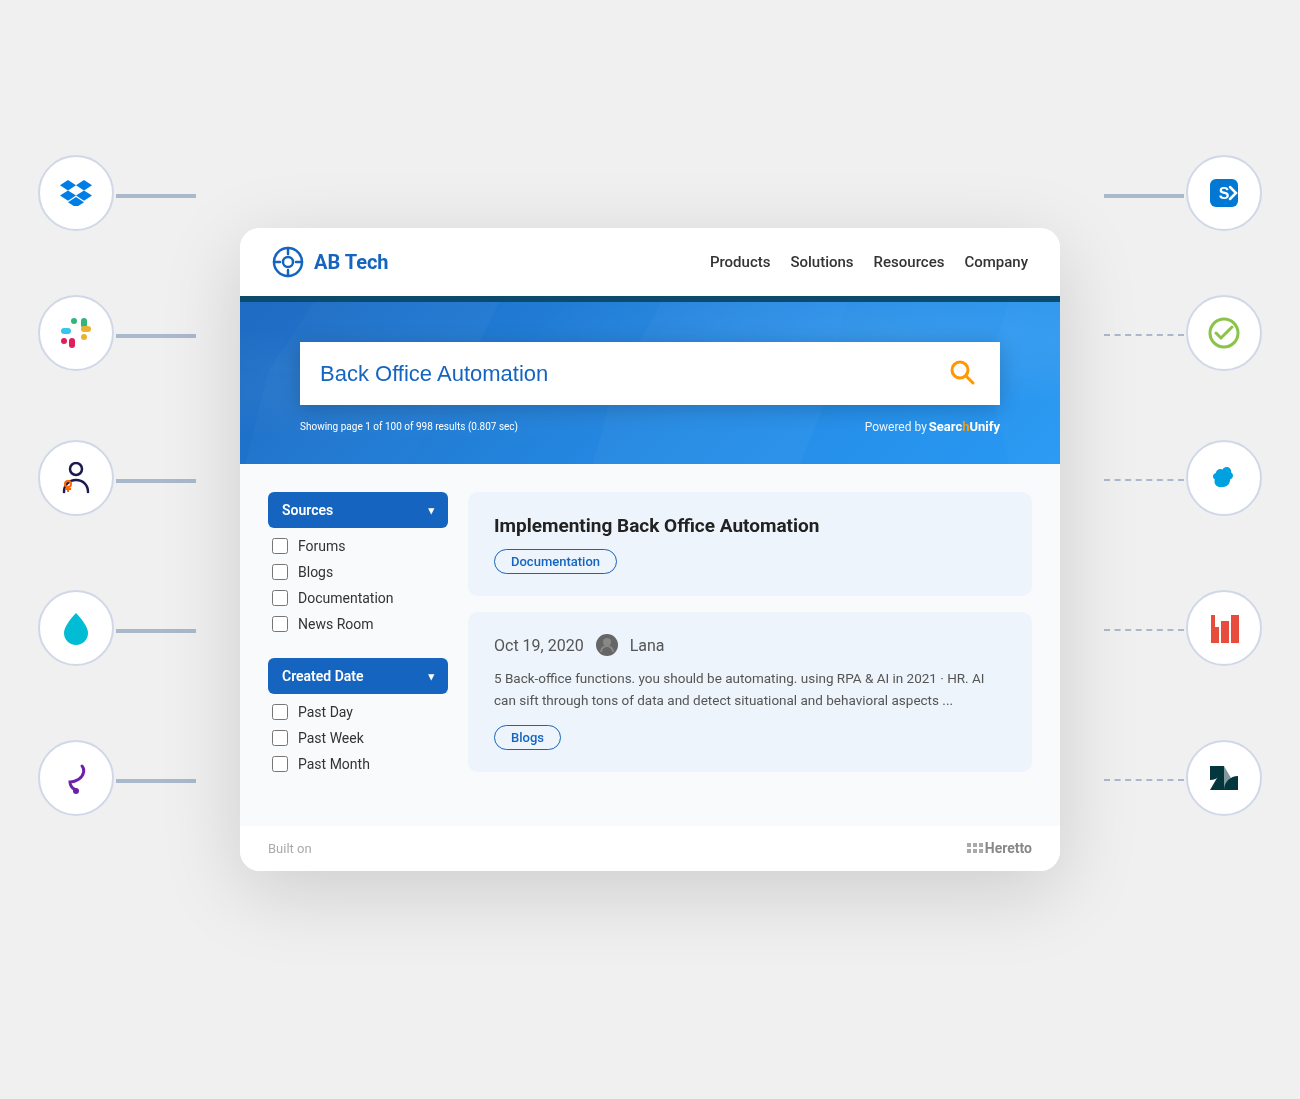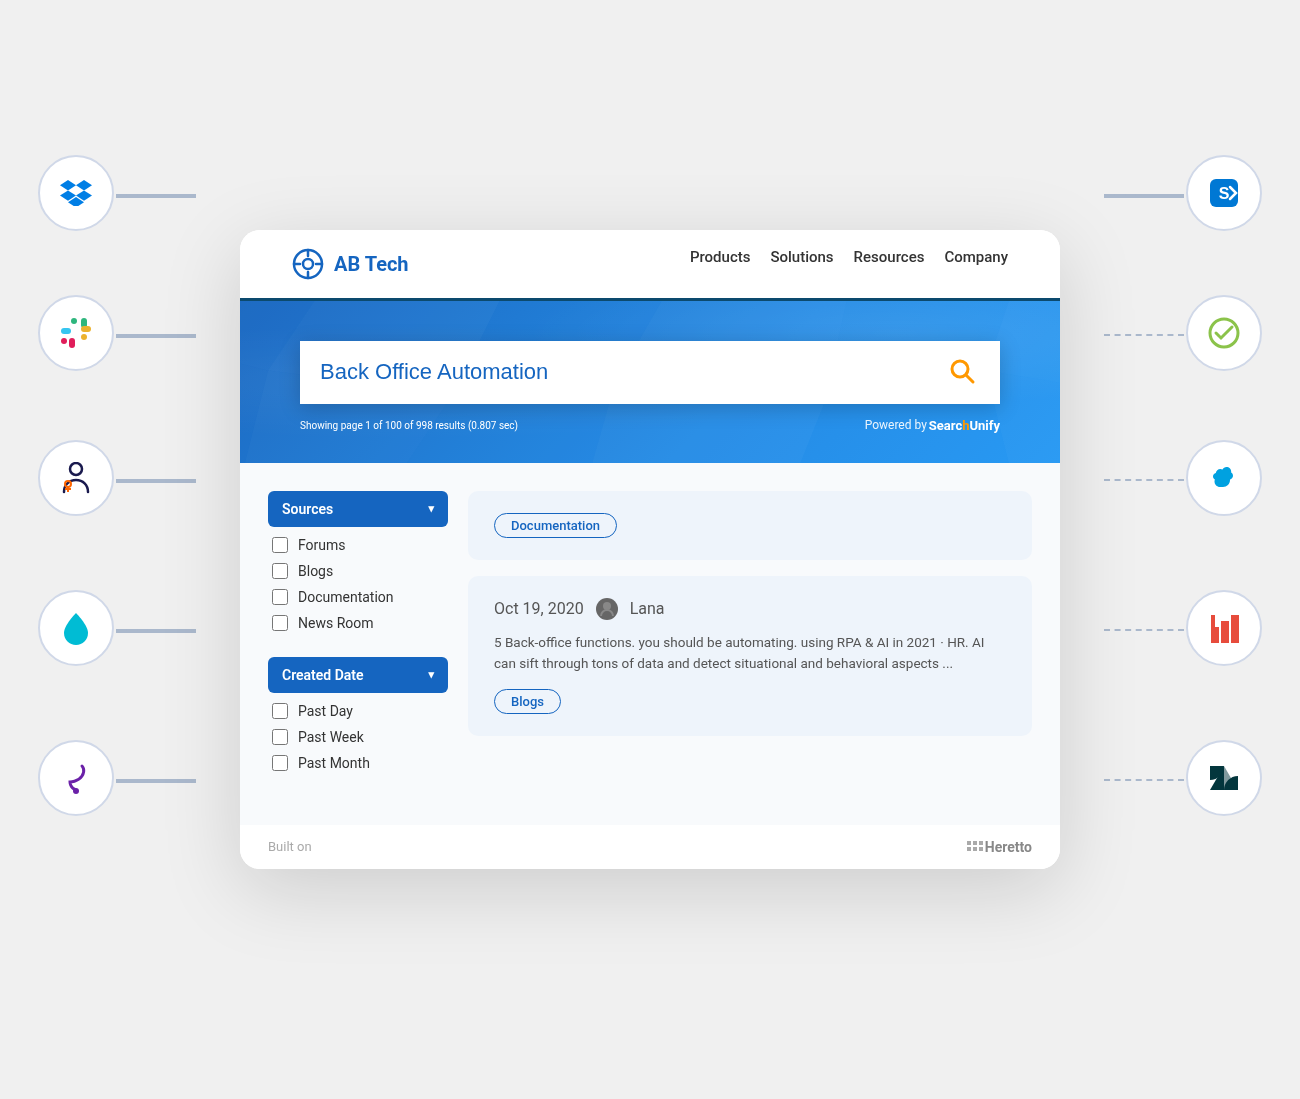--- a/index.html
+++ b/index.html
@@ -86,24 +86,25 @@
       background: white;
       border-radius: 20px;
       box-shadow: 0 20px 80px rgba(0,0,0,0.15);
       overflow: hidden;
       z-index: 2;
     }
 
     
     .navbar {
       background: white;
-      padding: 18px 52px;
-      display: flex;
+      padding: 18px 32px;
+      display: flex;
+      align-items: center;
       gap: 40px;
-      border-bottom: 3px solid #0c4a6e;
+      border-bottom: 6px solid #0c4a6e;
     }
 
     .brand {
       display: flex;
       align-items: center;
       gap: 10px;
       font-size: 20px;
       font-weight: 700;
       color: #1565c0;
       margin-right: auto;
@@ -546,20 +547,21 @@
               <input type="checkbox" style="">
               <span>Past Month</span>
             </label>
           </div>
         </div>
       </aside>
 
       <div class="results-area">
 
         <div class="result-card">
+          <div class="result-title">Implementing Back Office Automation</div>
           <span class="result-tag">Documentation</span>
         </div>
 
         <div class="result-card">
           <div class="result-meta">
             <span>Oct 19, 2020</span>
             <div class="result-author-icon">
               <svg width="16" height="16" viewBox="0 0 16 16" fill="none">
                 <circle cx="8" cy="5" r="4" fill="#888"></circle>
                 <path d="M2 15C2 11.7 4.7 9 8 9C11.3 9 14 11.7 14 15" stroke="#888" stroke-width="2" fill="none"></path>

